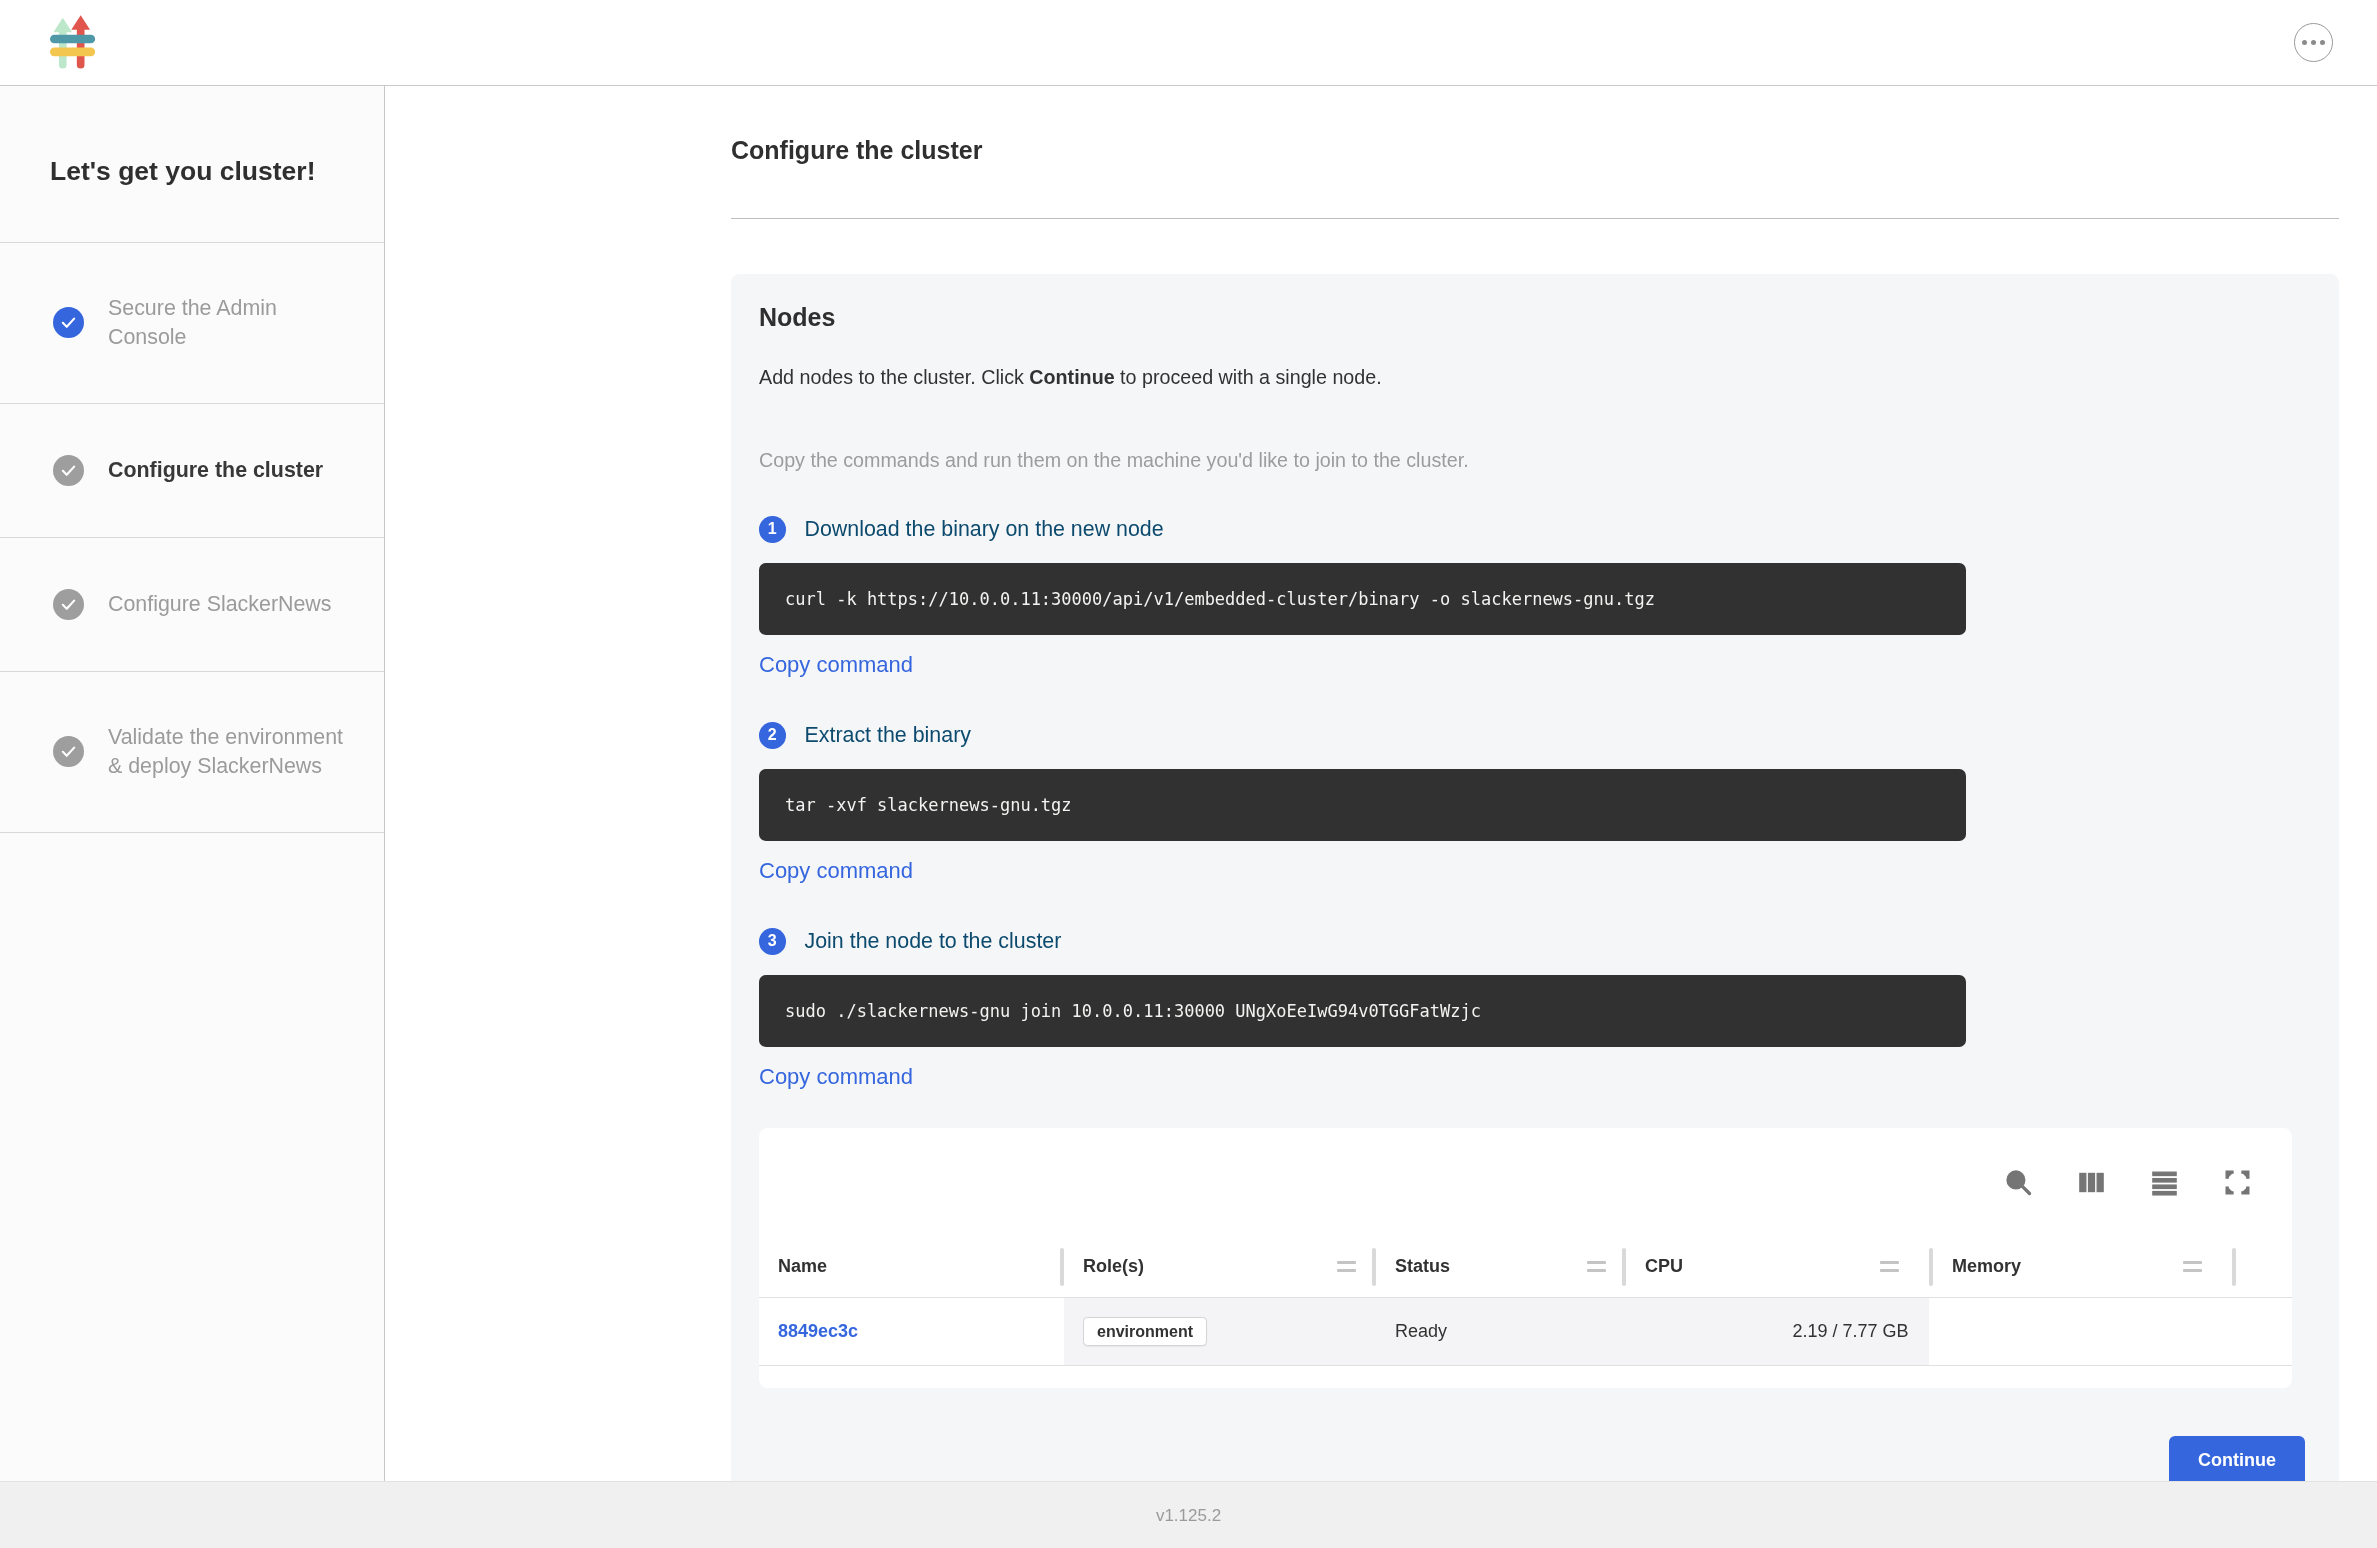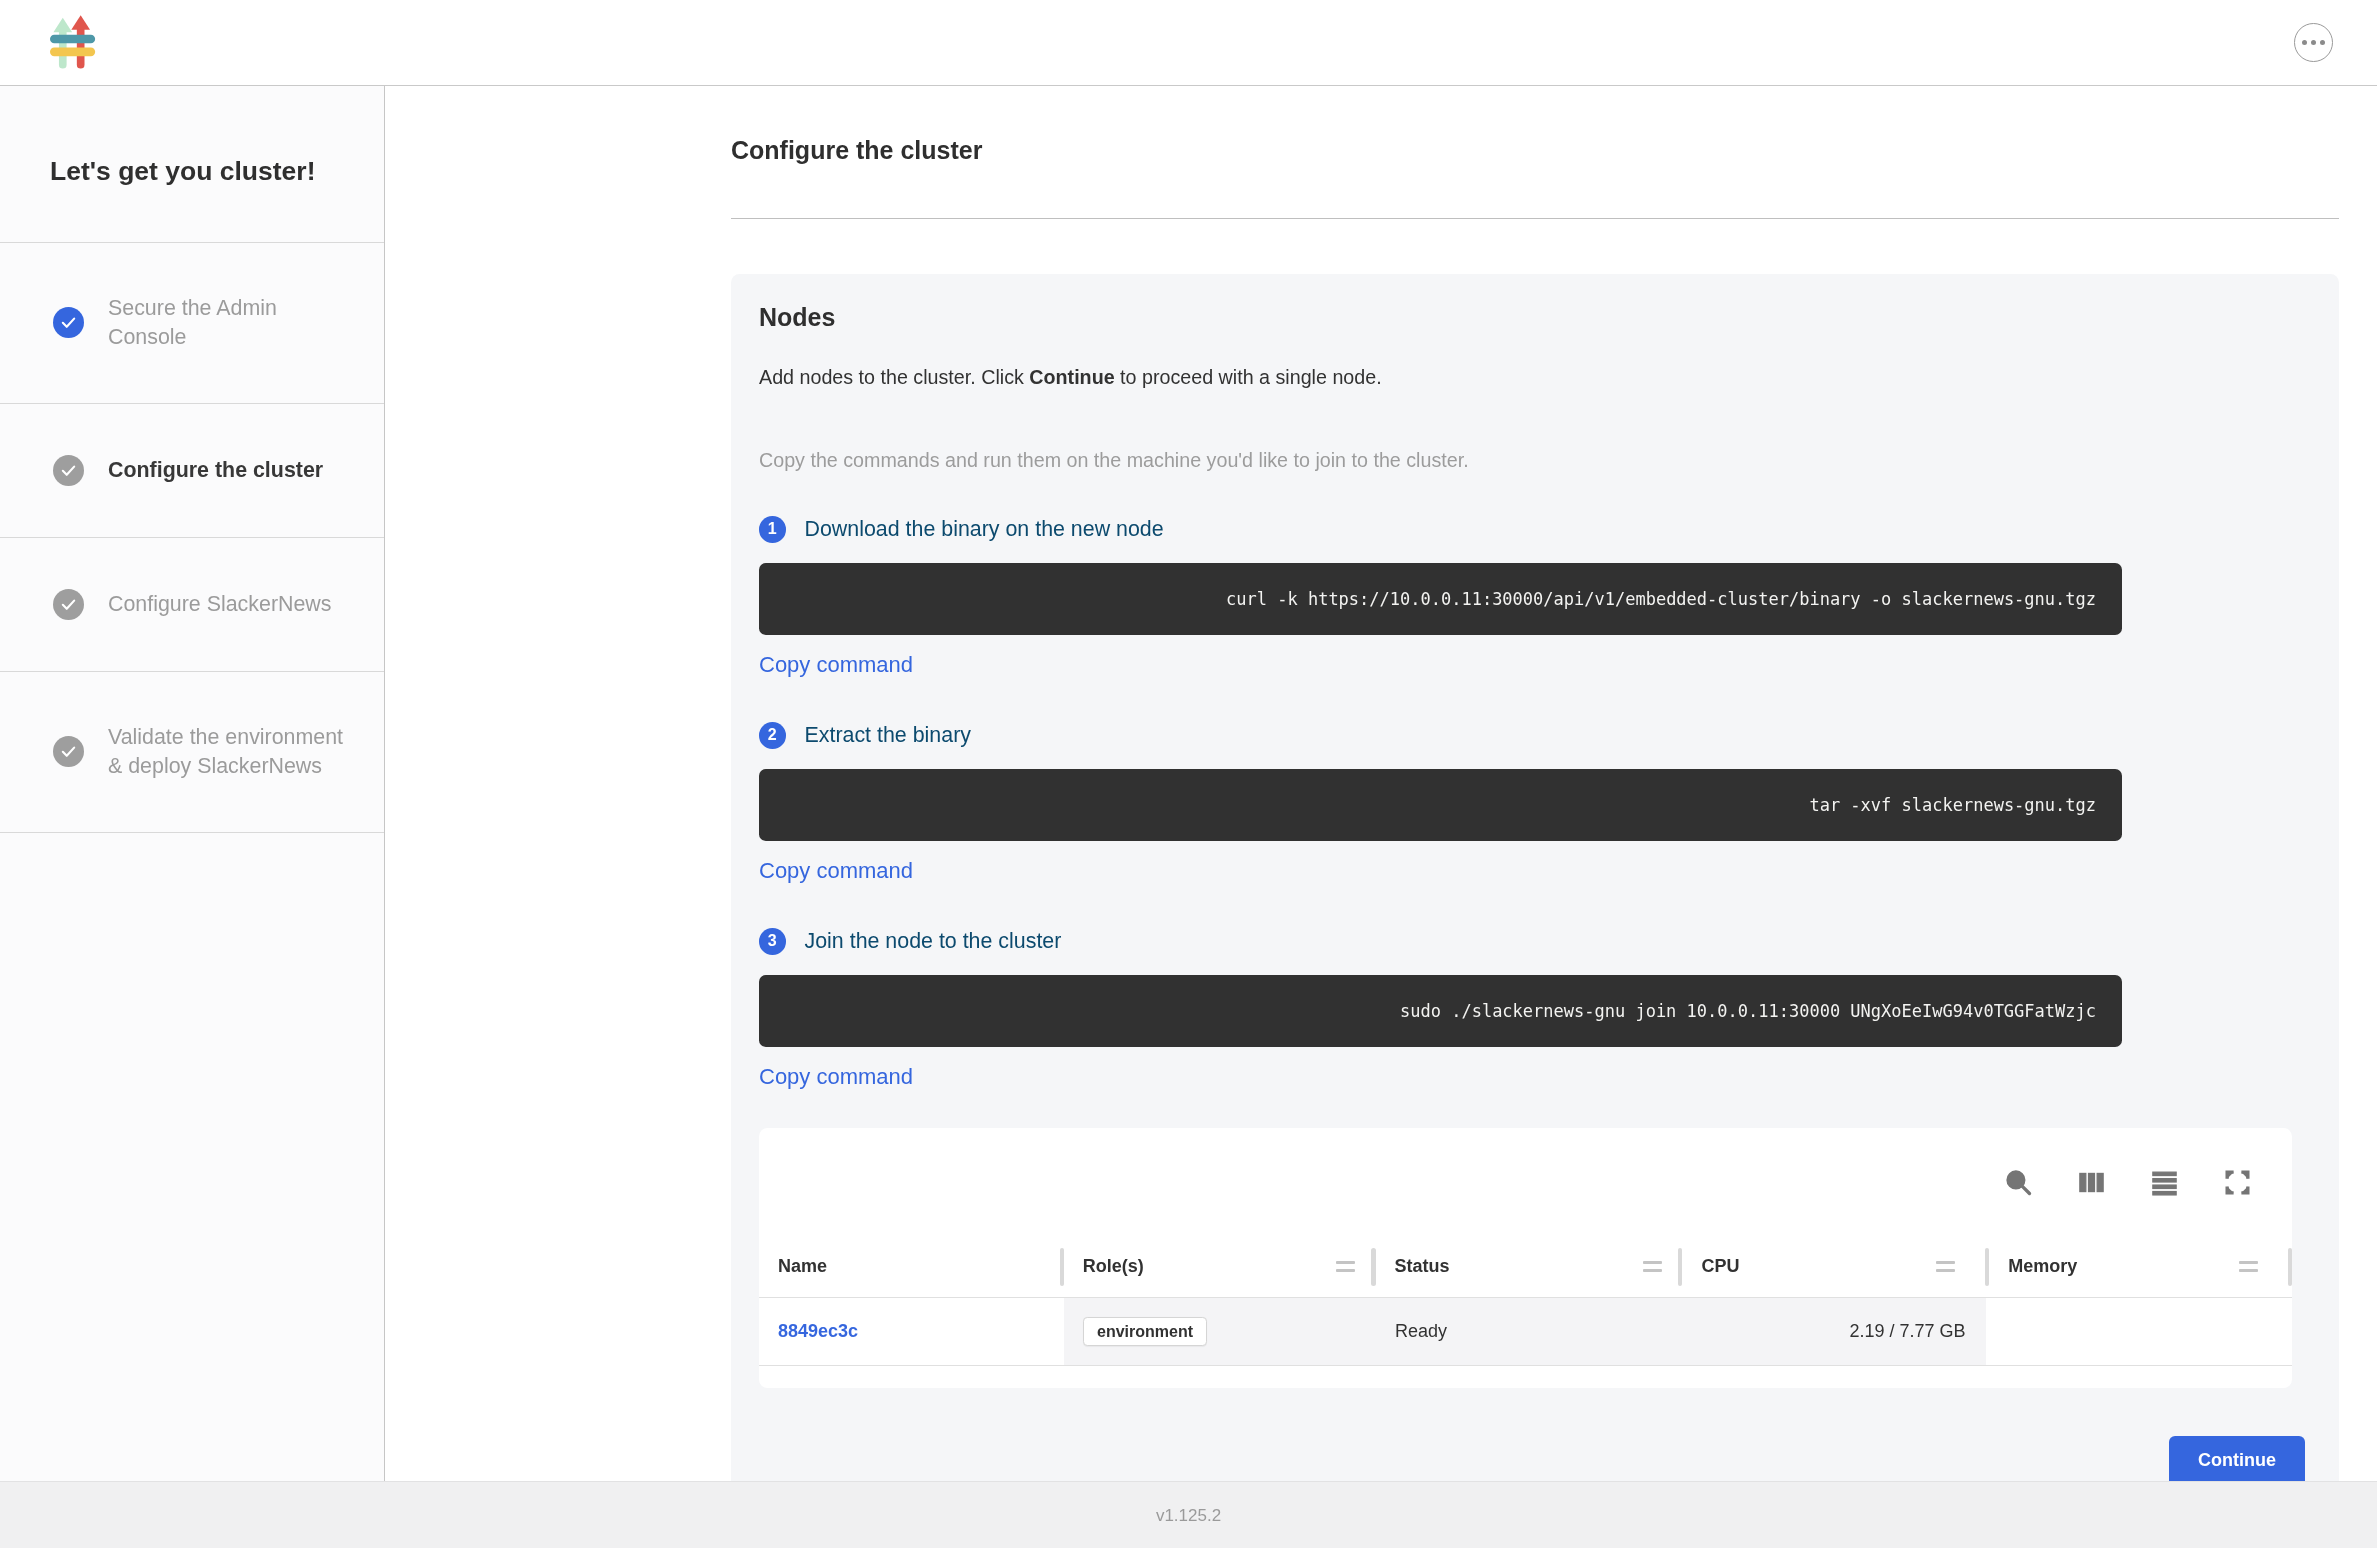--- a/index.html
+++ b/index.html
@@ -83,28 +83,27 @@
   .step-num {
     width: 26.5px; height: 26.5px; border-radius: 50%;
     background: #3566de; color: #ffffff;
     font-size: 16px; font-weight: bold;
     display: flex; align-items: center; justify-content: center;
     flex: 0 0 26.5px;
   }
   .step-title { font-size: 21.4px; font-weight: normal; color: #0c4a6e; }
   .code-block {
     margin-top: 20.5px;
-    width: 1363px;
+    width: 1207px;
     background: #313131;
     border-radius: 6.8px;
     padding: 26px 26px;
     font-family: "DejaVu Sans Mono", monospace;
     font-size: 17px; color: #f3f3f1;
     white-space: pre;
-    text-align: right;
   }
   .copy-link {
     display: inline-block; margin-top: 17px;
     font-size: 22px; color: #3566de; text-decoration: none; cursor: pointer;
   }
 
   
   .table-card {
     margin-top: 38px;
     width: 1533px;
@@ -124,21 +123,21 @@
   .grid { width: 100%; }
   .grid-header { display: flex; border-bottom: 0.9px solid #e0e0e0; height: 62px; }
   .grid-row { display: flex; border-bottom: 0.9px solid #e0e0e0; height: 68px; }
   .gcell {
     display: flex; align-items: center; position: relative;
     padding: 0 6.8px 0 19px; font-size: 18px; color: #323232;
   }
   .gcell.head { font-weight: bold; }
   .c-name   { width: 305px; }
   .c-roles  { width: 312px; }
-  .c-status { width: 307px; align-items: center; }
+  .c-status { width: 250px; align-items: center; }
   .c-cpu    { width: 307px; justify-content: flex-end; padding-right: 20.5px; }
   .c-mem    { width: 303px; justify-content: flex-end; padding-right: 20.5px; }
   .col-sep {
     position: absolute; right: 0; top: 50%; transform: translateY(-50%);
     width: 4.3px; height: 38px; border-radius: 2.6px; background: #d9d9d9;
   }
   .menu-glyph { margin-left: auto; margin-right: 13.7px; display: flex; flex-direction: column; gap: 4.3px; }
   .menu-glyph i { display: block; width: 19px; height: 3.4px; background: #c4c4c4; border-radius: 0.9px; }
   .grid-row .gcell { background: #f4f4f6; }
   .grid-row .c-name { background: #ffffff; }

